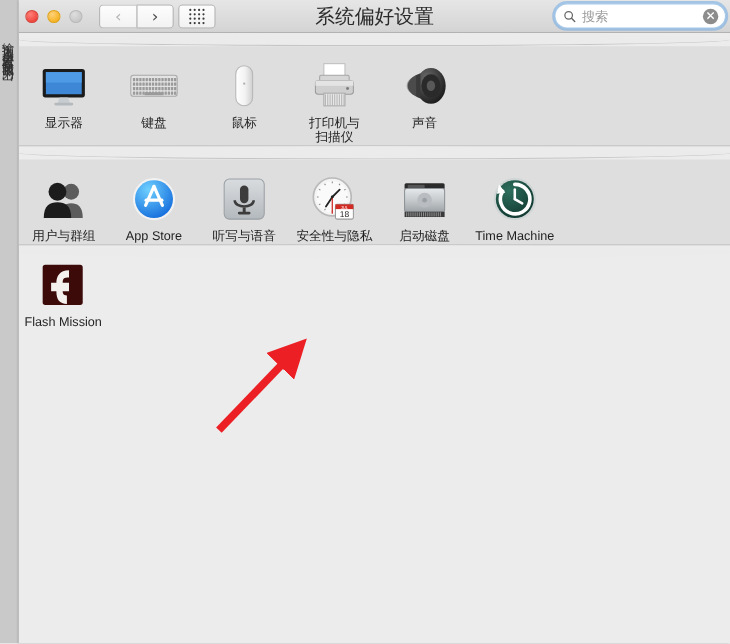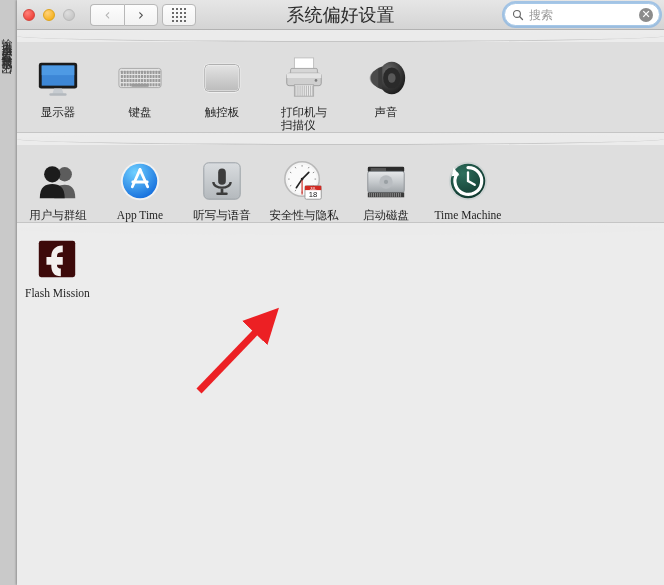--- a/index.html
+++ b/index.html
@@ -167,22 +167,23 @@
   .cell.empty { visibility: hidden; }
   .icon-slot {
     width: 48px; height: 48px;
     display: flex; align-items: center; justify-content: center;
     position: relative;
   }
   .label {
     margin-top: 4px;
     font-size: 11.5px;
     line-height: 13px;
+    text-align: center;
     color: #1f1f1f;
-    font-family: Liberation Serif, serif;
+    font-family: Liberation Sans, sans-serif;
     white-space: pre-line;
     max-width: 80px;
   }
 
   
   .arrow { position: absolute; left: 0; top: 0; width: 664px; height: 585px; pointer-events: none; }
 </style>
 </head>
 <body>
 
@@ -458,30 +459,31 @@
                   <rect x="43" y="29.4" width="2.2" height="3.2" rx=".4" fill="#9a9a9a"></rect>
       <rect x="15" y="30" width="18" height="3" rx=".6" fill="#9a9a9a"></rect>
                 </svg>
               </div>
               <div class="label">键盘</div>
             </div>
             <div class="cell">
               <div class="icon-slot">
                 <svg viewBox="0 0 48 48" width="46" height="46">
       <defs>
-                    <linearGradient id="tp" x1="0" y1="0" x2="0" y2="1">
-        <stop offset="0" stop-color="#e4e4e4"></stop>
-                      <stop offset="1" stop-color="#bbbbbb"></stop>
-                    </linearGradient>
-                  </defs>
-      <rect x="6" y="10" width="36" height="28" rx="4" fill="url(#tp)" stroke="#fff" stroke-width="2"></rect>
-      <rect x="6" y="10" width="36" height="28" rx="4" fill="none" stroke="#a5a5a5"></rect>
-                </svg>
-              </div>
-              <div class="label">触控板</div>
+                    <linearGradient id="ms" x1="0" y1="0" x2="1" y2="0">
+        <stop offset="0" stop-color="#ffffff"></stop>
+                      <stop offset=".55" stop-color="#f2f2f2"></stop>
+                      <stop offset="1" stop-color="#cfcfcf"></stop>
+                    </linearGradient>
+                  </defs>
+      <rect x="16" y="5" width="16" height="38" rx="8" fill="url(#ms)" stroke="#b6b6b6"></rect>
+      <circle cx="24" cy="22" r="1.1" fill="#b0b0b0"></circle>
+                </svg>
+              </div>
+              <div class="label">鼠标</div>
             </div>
             <div class="cell">
               <div class="icon-slot">
                 <svg viewBox="0 0 48 48" width="46" height="46">
       <rect x="14" y="3" width="20" height="12" fill="#fff" stroke="#bfbfbf"></rect>
       <rect x="10" y="14" width="28" height="6" rx="1.5" fill="#d6d6d6" stroke="#a6a6a6"></rect>
       <rect x="6" y="19" width="36" height="13" rx="2.5" fill="#cfcfcf" stroke="#9c9c9c"></rect>
       <rect x="6" y="19" width="36" height="5" fill="#e4e4e4"></rect>
       <rect x="14" y="31" width="20" height="12" fill="#e9e9e9" stroke="#a9a9a9"></rect>
       <line x1="15.5" y1="32" x2="15.5" y2="43" stroke="#b5b5b5"></line>
@@ -659,21 +661,21 @@
                   </defs>
       <circle cx="24" cy="24" r="20" fill="#f2f2f2"></circle>
       <circle cx="24" cy="24" r="18" fill="url(#as)"></circle>
       <g stroke="#fff" stroke-width="3" stroke-linecap="round" fill="none">
         <path d="M24 12 L16 30"></path>
                     <path d="M24 12 L32 30"></path>
                     <path d="M16.5 25 h15"></path>
       </g>
                 </svg>
               </div>
-              <div class="label">App Time</div>
+              <div class="label">App Store</div>
             </div>
             <div class="cell">
               <div class="icon-slot">
                 <svg viewBox="0 0 48 48" width="46" height="46">
       <defs>
                     <linearGradient id="dm" x1="0" y1="0" x2="0" y2="1">
         <stop offset="0" stop-color="#d9dcdf"></stop>
                       <stop offset="1" stop-color="#b4b9bd"></stop>
                     </linearGradient>
                   </defs>

